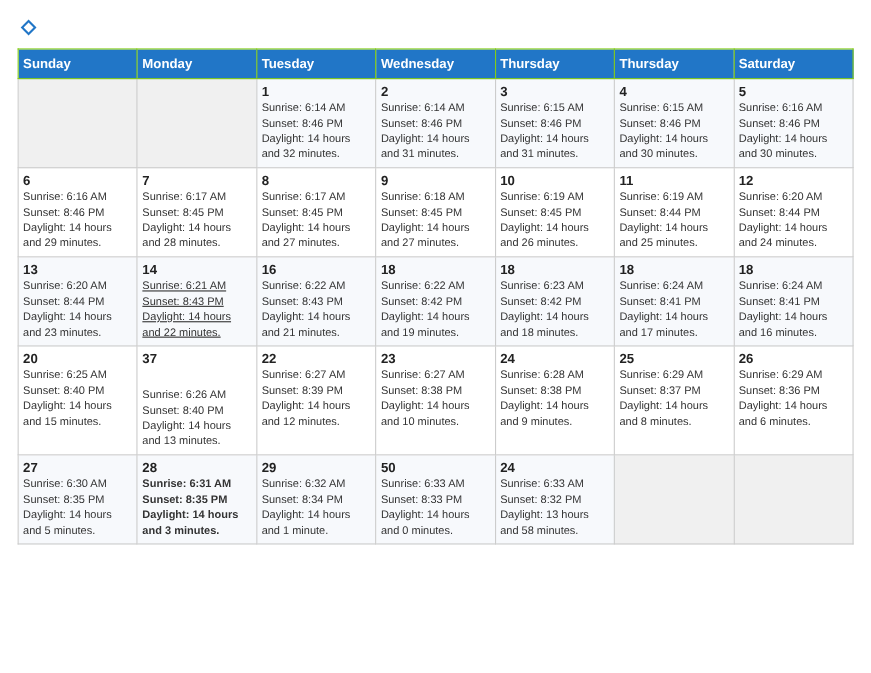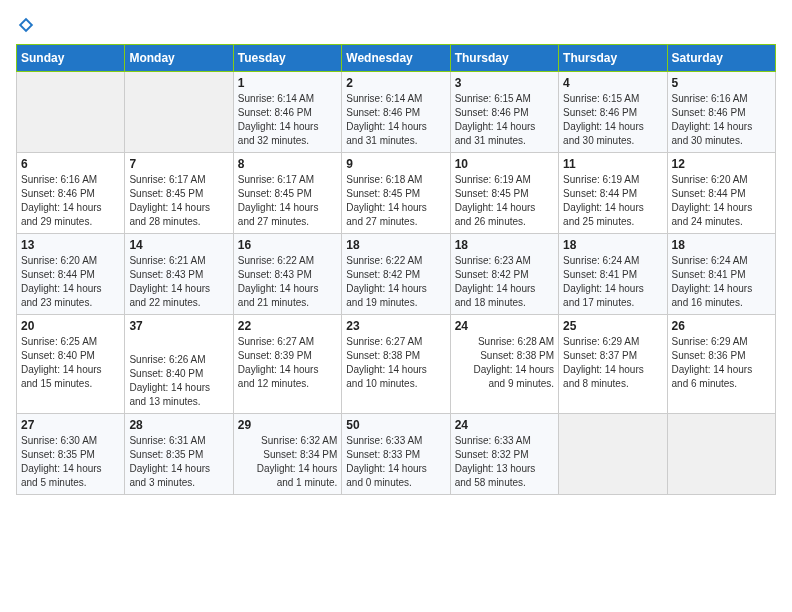--- a/index.html
+++ b/index.html
@@ -217,21 +217,21 @@
       <tr>
         <td>
           <span class="day-num">13</span>
           <div class="day-info" style="white-space: pre-line;">Sunrise: 6:20 AM
 Sunset: 8:44 PM
 Daylight: 14 hours
 and 23 minutes.</div>
         </td>
         <td>
           <span class="day-num">14</span>
-          <div class="day-info" style="white-space: pre-line;">Sunrise: 6:21 AM
+          <div class="day-info" style="white-space: pre-line; text-decoration: underline;">Sunrise: 6:21 AM
 Sunset: 8:43 PM
 Daylight: 14 hours
 and 22 minutes.</div>
         </td>
         <td>
           <span class="day-num">16</span>
           <div class="day-info" style="white-space: pre-line;">Sunrise: 6:22 AM
 Sunset: 8:43 PM
 Daylight: 14 hours
 and 21 minutes.</div>
@@ -289,21 +289,21 @@
         </td>
         <td>
           <span class="day-num">23</span>
           <div class="day-info" style="white-space: pre-line;">Sunrise: 6:27 AM
 Sunset: 8:38 PM
 Daylight: 14 hours
 and 10 minutes.</div>
         </td>
         <td>
           <span class="day-num">24</span>
-          <div class="day-info" style="white-space: pre-line; text-align: right;">Sunrise: 6:28 AM
+          <div class="day-info" style="white-space: pre-line;">Sunrise: 6:28 AM
 Sunset: 8:38 PM
 Daylight: 14 hours
 and 9 minutes.</div>
         </td>
         <td>
           <span class="day-num">25</span>
           <div class="day-info" style="white-space: pre-line;">Sunrise: 6:29 AM
 Sunset: 8:37 PM
 Daylight: 14 hours
 and 8 minutes.</div>
@@ -319,28 +319,28 @@
       <tr>
         <td>
           <span class="day-num">27</span>
           <div class="day-info" style="white-space: pre-line;">Sunrise: 6:30 AM
 Sunset: 8:35 PM
 Daylight: 14 hours
 and 5 minutes.</div>
         </td>
         <td>
           <span class="day-num">28</span>
-          <div class="day-info" style="white-space: pre-line;">Sunrise: 6:31 AM
+          <div class="day-info" style="white-space: pre-line; font-weight: bold;">Sunrise: 6:31 AM
 Sunset: 8:35 PM
 Daylight: 14 hours
 and 3 minutes.</div>
         </td>
         <td>
           <span class="day-num">29</span>
-          <div class="day-info" style="white-space: pre-line; text-align: right;">Sunrise: 6:32 AM
+          <div class="day-info" style="white-space: pre-line;">Sunrise: 6:32 AM
 Sunset: 8:34 PM
 Daylight: 14 hours
 and 1 minute.</div>
         </td>
         <td>
           <span class="day-num">50</span>
           <div class="day-info" style="white-space: pre-line;">Sunrise: 6:33 AM
 Sunset: 8:33 PM
 Daylight: 14 hours
 and 0 minutes.</div>

